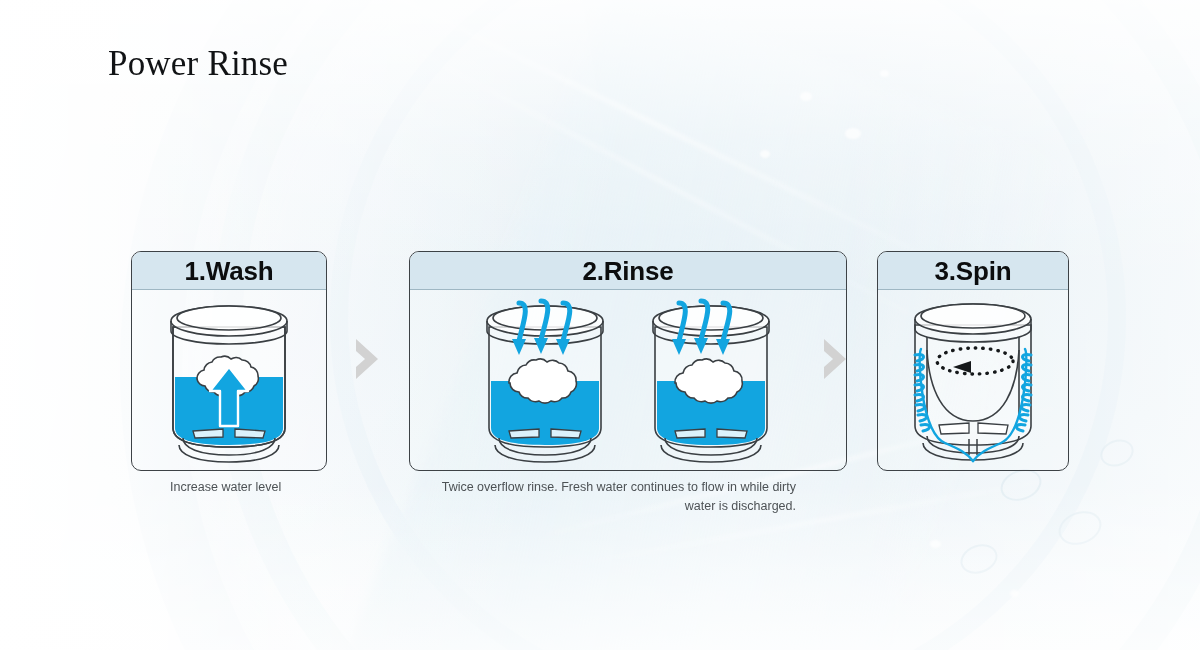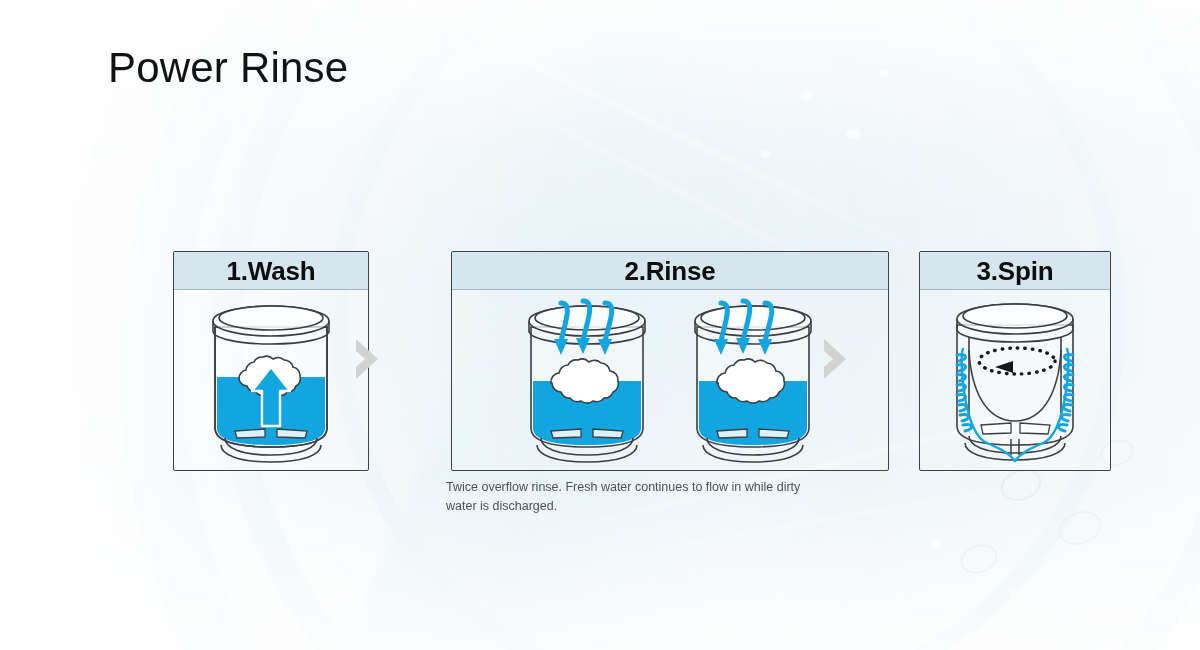--- a/index.html
+++ b/index.html
@@ -100,36 +100,36 @@
       linear-gradient(90deg, rgba(255,255,255,.92) 0%, rgba(255,255,255,.20) 24%, rgba(255,255,255,0) 46%),
       linear-gradient(270deg, rgba(255,255,255,.55) 0%, rgba(255,255,255,0) 30%),
       linear-gradient(0deg, rgba(255,255,255,.70) 0%, rgba(255,255,255,0) 26%);
   }
 
   
   #page-title {
     position: absolute;
     left: 108px;
     top: 44px;
-    font-size: 42px;
+    font-size: 35px;
     font-weight: 300;
     letter-spacing: .2px;
     color: #111315;
     white-space: nowrap;
+    font-family: Liberation Serif, serif;
   }
 
   
   .card {
     position: absolute;
     box-sizing: border-box;
     border: 1.6px solid #3d4246;
-    border-radius: 2px;
+    border-radius: 10px;
     background: rgba(255,255,255,.12);
     overflow: hidden;
-    margin-left: 42px;
   }
   .card-header {
     height: 37px;
     background: #d6e6ef;
     border-bottom: 1.3px solid #9fb7c3;
     display: flex;
     align-items: center;
     justify-content: center;
   }
   .card-header-label {
@@ -154,21 +154,21 @@
 
   
   .caption {
     position: absolute;
     font-size: 12.5px;
     line-height: 1.48;
     color: #4d5255;
     font-weight: 400;
   }
   #caption-wash  { left: 170px; top: 478px; width: 220px; }
-  #caption-rinse { left: 446px; top: 478px; width: 380px; }
+  #caption-rinse { left: 416px; top: 478px; width: 380px; text-align: right; }
 
   
   .chevron {
     position: absolute;
     width: 30px;
     height: 44px;
   }
   #chevron-1 { left: 352px; top: 337px; }
   #chevron-2 { left: 820px; top: 337px; }
 
@@ -260,20 +260,21 @@
                    a8.5 8.5 0 0 1 -9 -6
                    a8.5 8.5 0 0 1 -8 -7 Z"></path>
         </g>
 
         <g fill="#12a5e0" stroke="#ffffff" stroke-width="2.4" stroke-linejoin="round">
           <path d="M76 72 L95 96 L85 96 L85 131 L67 131 L67 96 L57 96 Z"></path>
         </g>
       </svg>
     </div>
   </div>
+  <div class="caption" id="caption-wash">Increase water level</div>
 
   <div class="chevron" id="chevron-1">
     <svg width="30" height="44" viewBox="0 0 30 44">
       <path d="M4 2 L26 22 L4 42 L4 30 L13 22 L4 14 Z" fill="#d2d2d2"></path>
     </svg>
   </div>
 
   <div class="card" id="card-rinse">
     <div class="card-header">
       <span class="card-header-label">2.Rinse</span>

